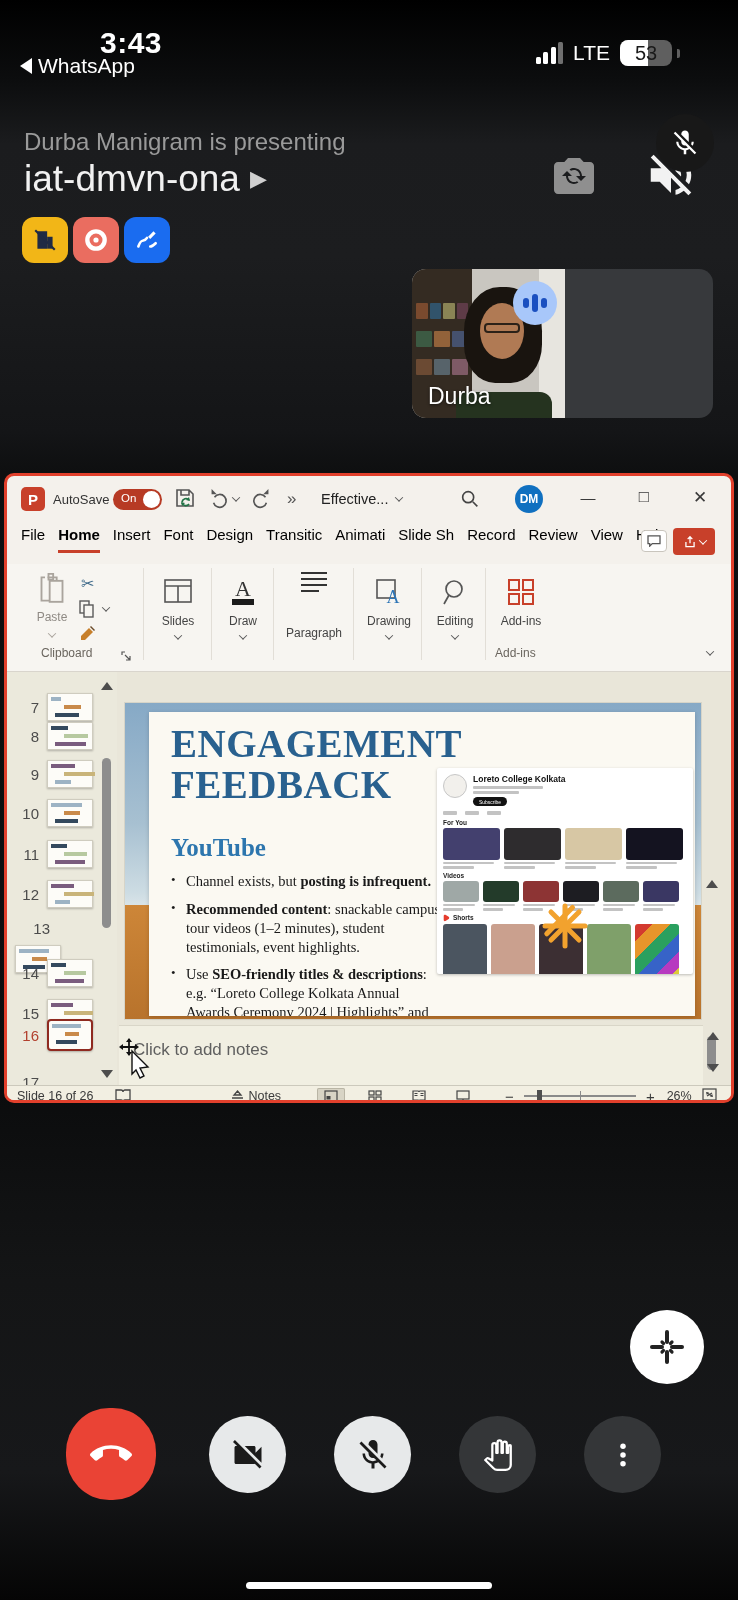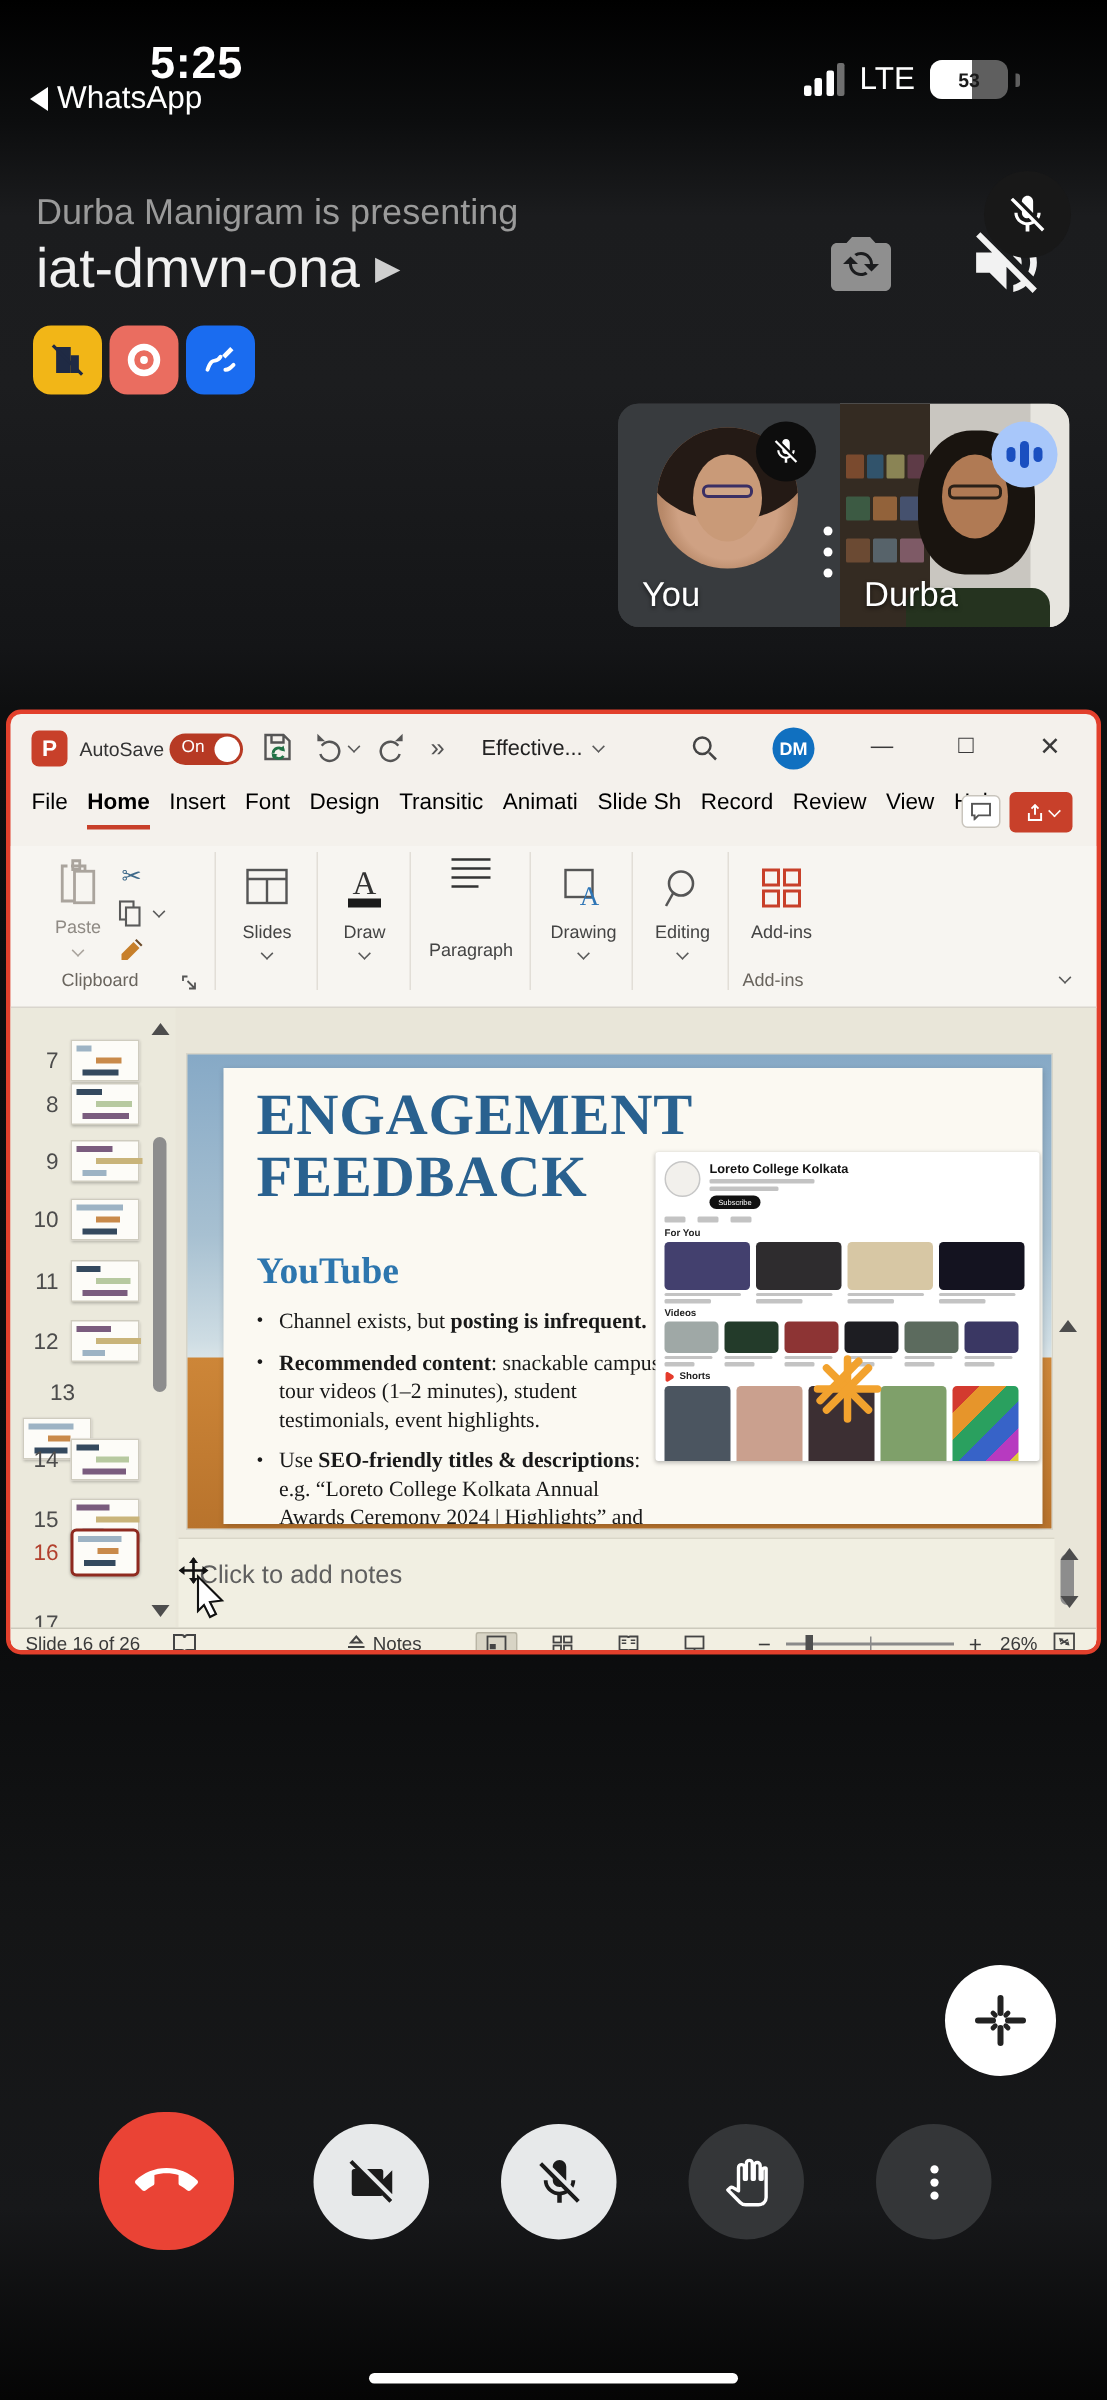--- a/index.html
+++ b/index.html
@@ -12,21 +12,21 @@
   .sb-time { left:100px; top:26px; color:#fff; font-size:30px; font-weight:700; letter-spacing:.5px; }
   .sb-back { left:20px; top:54px; color:#fff; font-size:21px; display:flex; align-items:center; gap:6px; }
   .back-tri { width:0; height:0; border-top:8px solid transparent; border-bottom:8px solid transparent; border-right:12px solid #fff; display:inline-block; }
   .sb-right { right:66px; top:40px; display:flex; align-items:center; gap:10px; }
   .sig { display:flex; align-items:flex-end; gap:2.5px; }
   .sig i { display:block; width:5px; border-radius:1.5px; background:#fff; }
   .sig i.dim { background:#6f6f6f; }
   .sb-lte { color:#fff; font-size:21px; font-weight:500; }
   .batt { position:relative; width:52px; height:26px; border-radius:8px; background:#5f5f5f; overflow:hidden; }
   .batt .fill { position:absolute; left:0; top:0; bottom:0; width:53%; background:#fff; }
-  .batt .pct { position:absolute; inset:0; display:flex; align-items:center; justify-content:center; font-size:13px; font-weight:700; color:#1a1a1a; }
+  .batt .pct { position:absolute; inset:0; display:flex; align-items:center; justify-content:center; font-size:20px; font-weight:400; color:#1a1a1a; }
   .batt-nub { right:58px; top:49px; width:3px; height:9px; border-radius:0 2px 2px 0; background:#5f5f5f; }
 
   
   .presenting { left:24px; top:128px; color:#9a9a9a; font-size:24px; }
   .meetcode { left:24px; top:158px; color:#f1f1f1; font-size:37px; display:flex; align-items:center; gap:10px; }
   .meetcode .caret { font-size:22px; color:#cfcfcf; }
   .ic-camswitch { left:550px; top:152px; width:48px; height:48px; }
   .ic-spkmute { left:644px; top:148px; width:54px; height:54px; }
   .ic-micmute-top { left:656px; top:114px; width:58px; height:58px; border-radius:50%; background:#181818; display:flex; align-items:center; justify-content:center; }
   .badge { top:217px; width:46px; height:46px; border-radius:12px; display:flex; align-items:center; justify-content:center; }
@@ -131,21 +131,21 @@
   .cbtn.red { left:66px; top:1408px; width:90px; height:92px; background:#ea4335; border-radius:48%; }
   .cbtn.light { width:77px; height:77px; background:#e7e9ea; top:1416px; }
   .cbtn.dark { width:77px; height:77px; background:#343638; top:1416px; }
   .homebar { left:246px; top:1582px; width:246px; height:7px; border-radius:4px; background:#fff; }
 </style>
 </head>
 <body>
 
 <div id="screen">
 
-  <div class="abs sb-time">5:25</div>
+  <div class="abs sb-time">3:43</div>
   <div class="abs sb-back">
     <span class="back-tri"></span>
     <span>WhatsApp</span>
   </div>
   <div class="abs sb-right">
     <span class="sig">
       <i style="height:7px"></i>
         <i style="height:12px"></i>
         <i style="height:17px"></i>
         <i class="dim" style="height:22px"></i>
@@ -194,38 +194,20 @@
   </div>
   <div class="abs badge" style="left:124px; background:#1a6cf0;">
     <svg width="26" height="26" viewBox="0 0 24 24">
         <path fill="none" stroke="#fff" stroke-width="2.4" stroke-linecap="round" d="M4 18c3-9 5-3 8-8"></path>
         <path fill="#fff" d="M13 9l5-5 2 2-5 5z"></path>
         <path fill="none" stroke="#fff" stroke-width="2.4" stroke-linecap="round" d="M15 18c2 0 3-1 5-3"></path>
       </svg>
   </div>
 
   <div class="abs tiles">
-    <div class="tile-you">
-      <div class="you-avatar">
-        <div class="hair"></div>
-          <div class="face"></div>
-          <div class="glasses"></div>
-      </div>
-      <div class="mic-badge">
-        <svg width="20" height="20" viewBox="0 0 24 24">
-            <path fill="#fff" d="M19 11h-1.7c0 .74-.16 1.43-.43 2.05l1.23 1.23c.56-.98.9-2.09.9-3.28zm-4.02.17c0-.06.02-.11.02-.17V5c0-1.66-1.34-3-3-3S9 3.34 9 5v.18l5.98 5.99zM4.27 3L3 4.27l6.01 6.01V11c0 1.66 1.33 3 2.99 3 .22 0 .44-.03.65-.08l1.66 1.66c-.71.33-1.5.52-2.31.52-2.76 0-5.3-2.1-5.3-5.1H5c0 3.41 2.72 6.23 6 6.72V21h2v-3.28c.91-.13 1.77-.45 2.54-.9L19.73 21 21 19.73 4.27 3z"></path>
-          </svg>
-      </div>
-      <div class="tile-label">You</div>
-      <div class="dots-v">
-          <i></i>
-          <i></i>
-          <i></i>
-        </div>
-    </div>
     <div class="tile-durba">
       <div class="wall-door"></div>
       <div class="shelf">
         <div class="row" style="top:34px">
             <i style="background:#7a4a2e"></i>
             <i style="background:#31536b"></i>
             <i style="background:#8a8455"></i>
             <i style="background:#5e3b47"></i>
           </div>
         <div class="row" style="top:62px">

